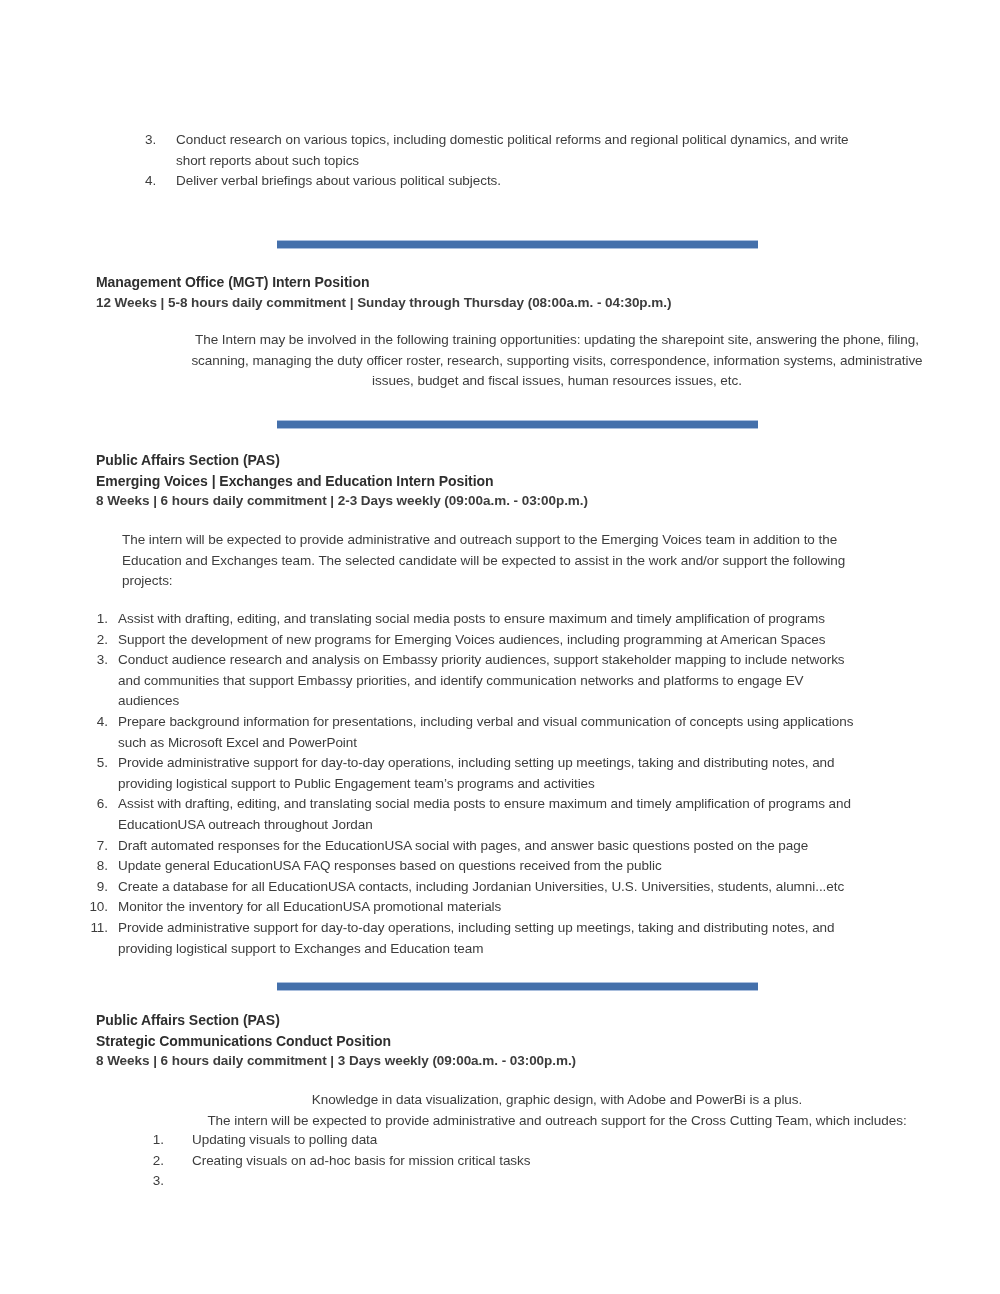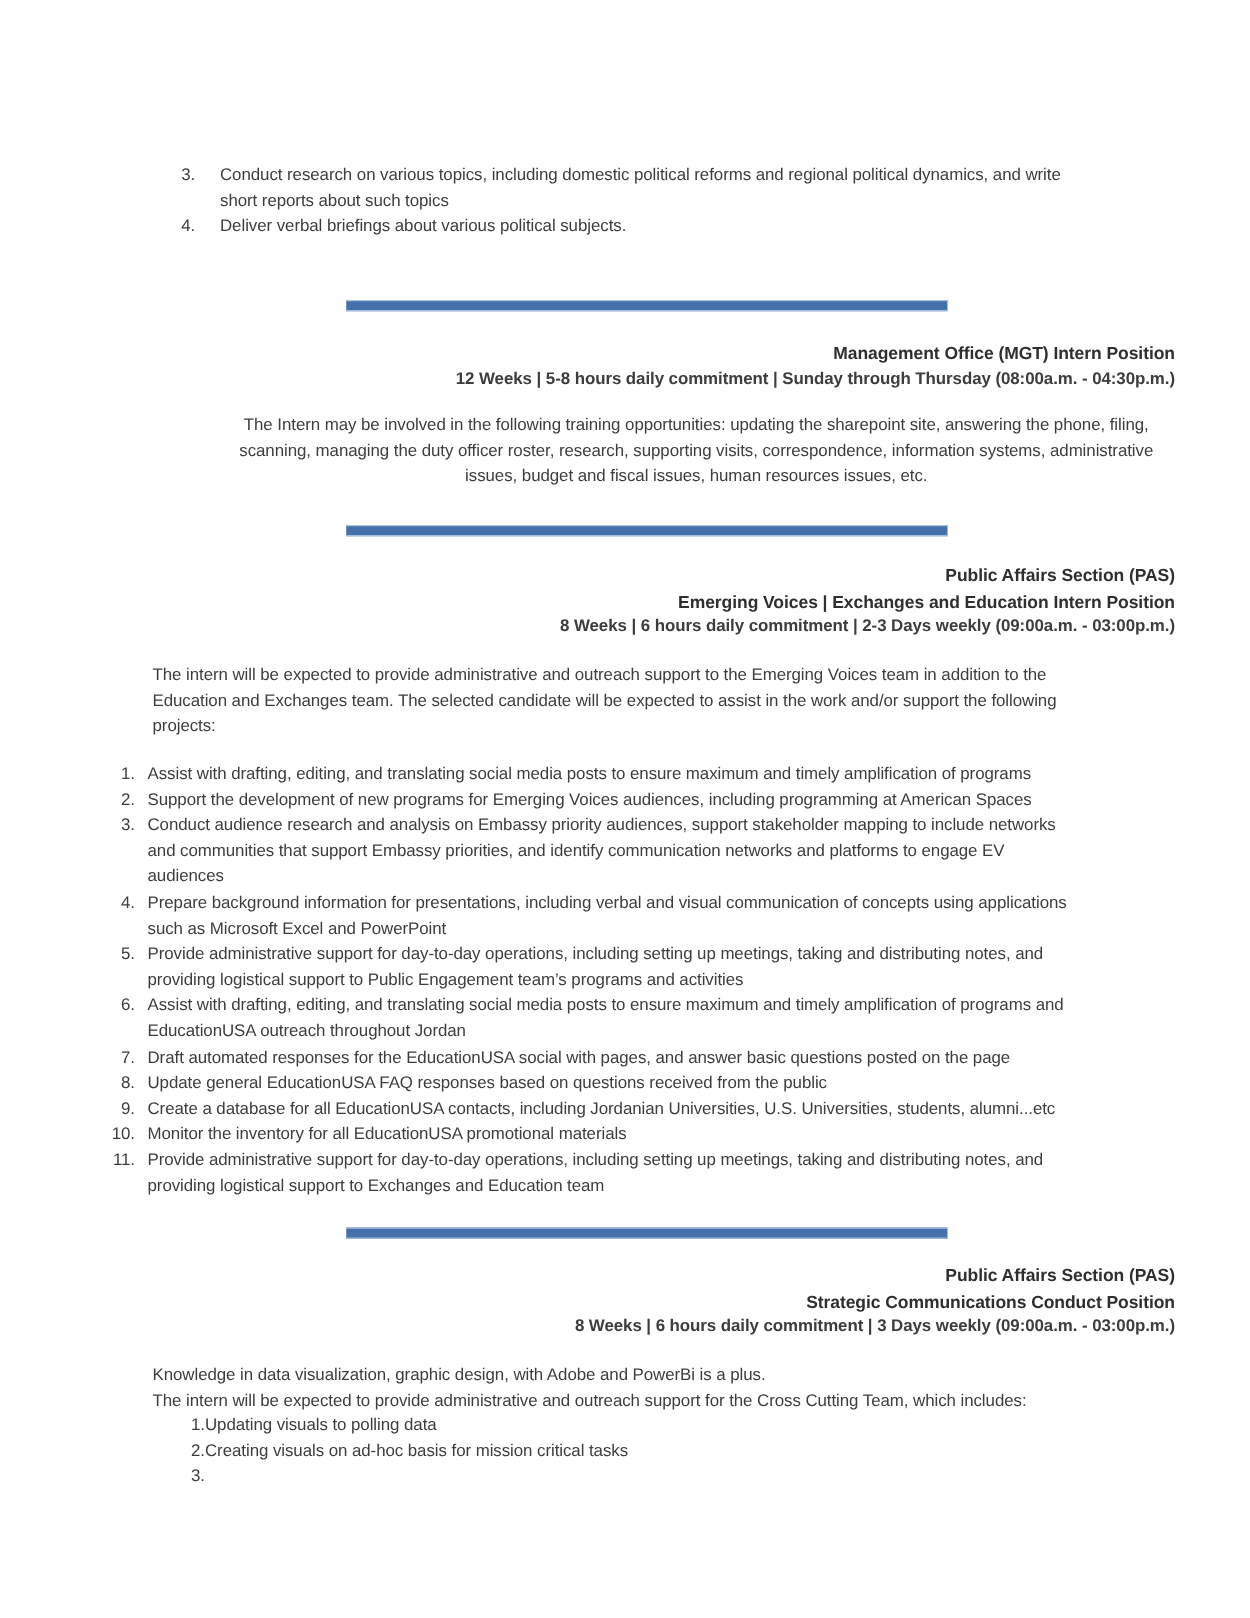--- a/index.html
+++ b/index.html
@@ -24,38 +24,38 @@
   .intro-list .num { width: 31px; flex: 0 0 31px; }
 
   
   .divider {
     left: 277px; width: 481px; height: 7px;
     border-top: 1px solid #a9bedd;
     border-bottom: 1px solid #a9bedd;
   }
 
   
-  .heading-block { left: 96px; width: 844px; text-align: right; }
+  .heading-block { left: 96px; width: 844px; text-align: left; }
   .heading-block .title { font-weight: bold; font-size: 14px; color: #2f2f2f; }
   .heading-block .subtitle { font-weight: bold; }
 
   
   .para { left: 122px; width: 870px; }
 
   
   .duties-list { left: 84px; width: 916px; }
   .duties-list .row { display: flex; }
   .duties-list .num { width: 24px; flex: 0 0 24px; text-align: right; }
   .duties-list .txt { margin-left: 10px; }
 
   
   .tasks-list { left: 152px; width: 840px; }
   .tasks-list .row { display: flex; }
   .tasks-list .num { width: 12px; flex: 0 0 12px; text-align: right; }
-  .tasks-list .txt { margin-left: 0; }
+  .tasks-list .txt { margin-left: 28px; }
 </style>
 </head>
 <body>
 
 <div class="page">
 
   <div class="abs intro-list">
 
       <div class="row">
         <div class="num">3.</div>
@@ -157,21 +157,21 @@
     </div>
 
   <div class="abs divider" style="top:982px; background:#4470ab;"></div>
 
   <div class="abs heading-block" style="top:1010px;">
     <div class="title">Public Affairs Section (PAS)</div>
     <div class="title">Strategic Communications Conduct Position</div>
     <div class="subtitle">8 Weeks | 6 hours daily commitment | 3 Days weekly (09:00a.m. - 03:00p.m.)</div>
   </div>
 
-  <div class="abs para" style="top:1090px;">
+  <div class="abs para" style="top:1090px;text-align:center;">
     <div>Knowledge in data visualization, graphic design, with Adobe and PowerBi is a plus.</div>
     <div>The intern will be expected to provide administrative and outreach support for the Cross Cutting Team, which includes:</div>
   </div>
 
   <div class="abs tasks-list" style="top:1130px;">
 
       <div class="row">
         <div class="num">1.</div>
         <div class="txt preline">Updating visuals to polling data</div>
       </div>

